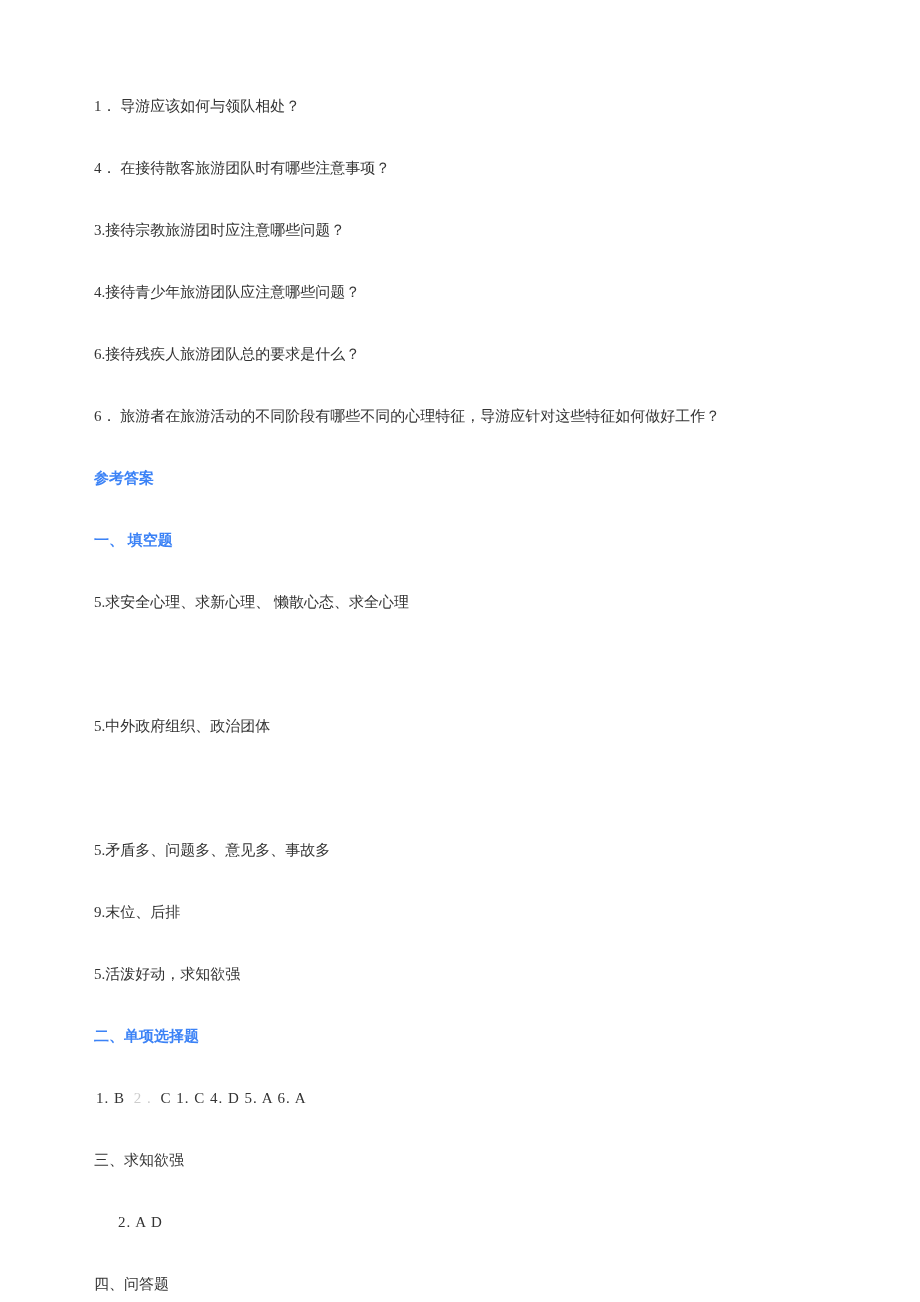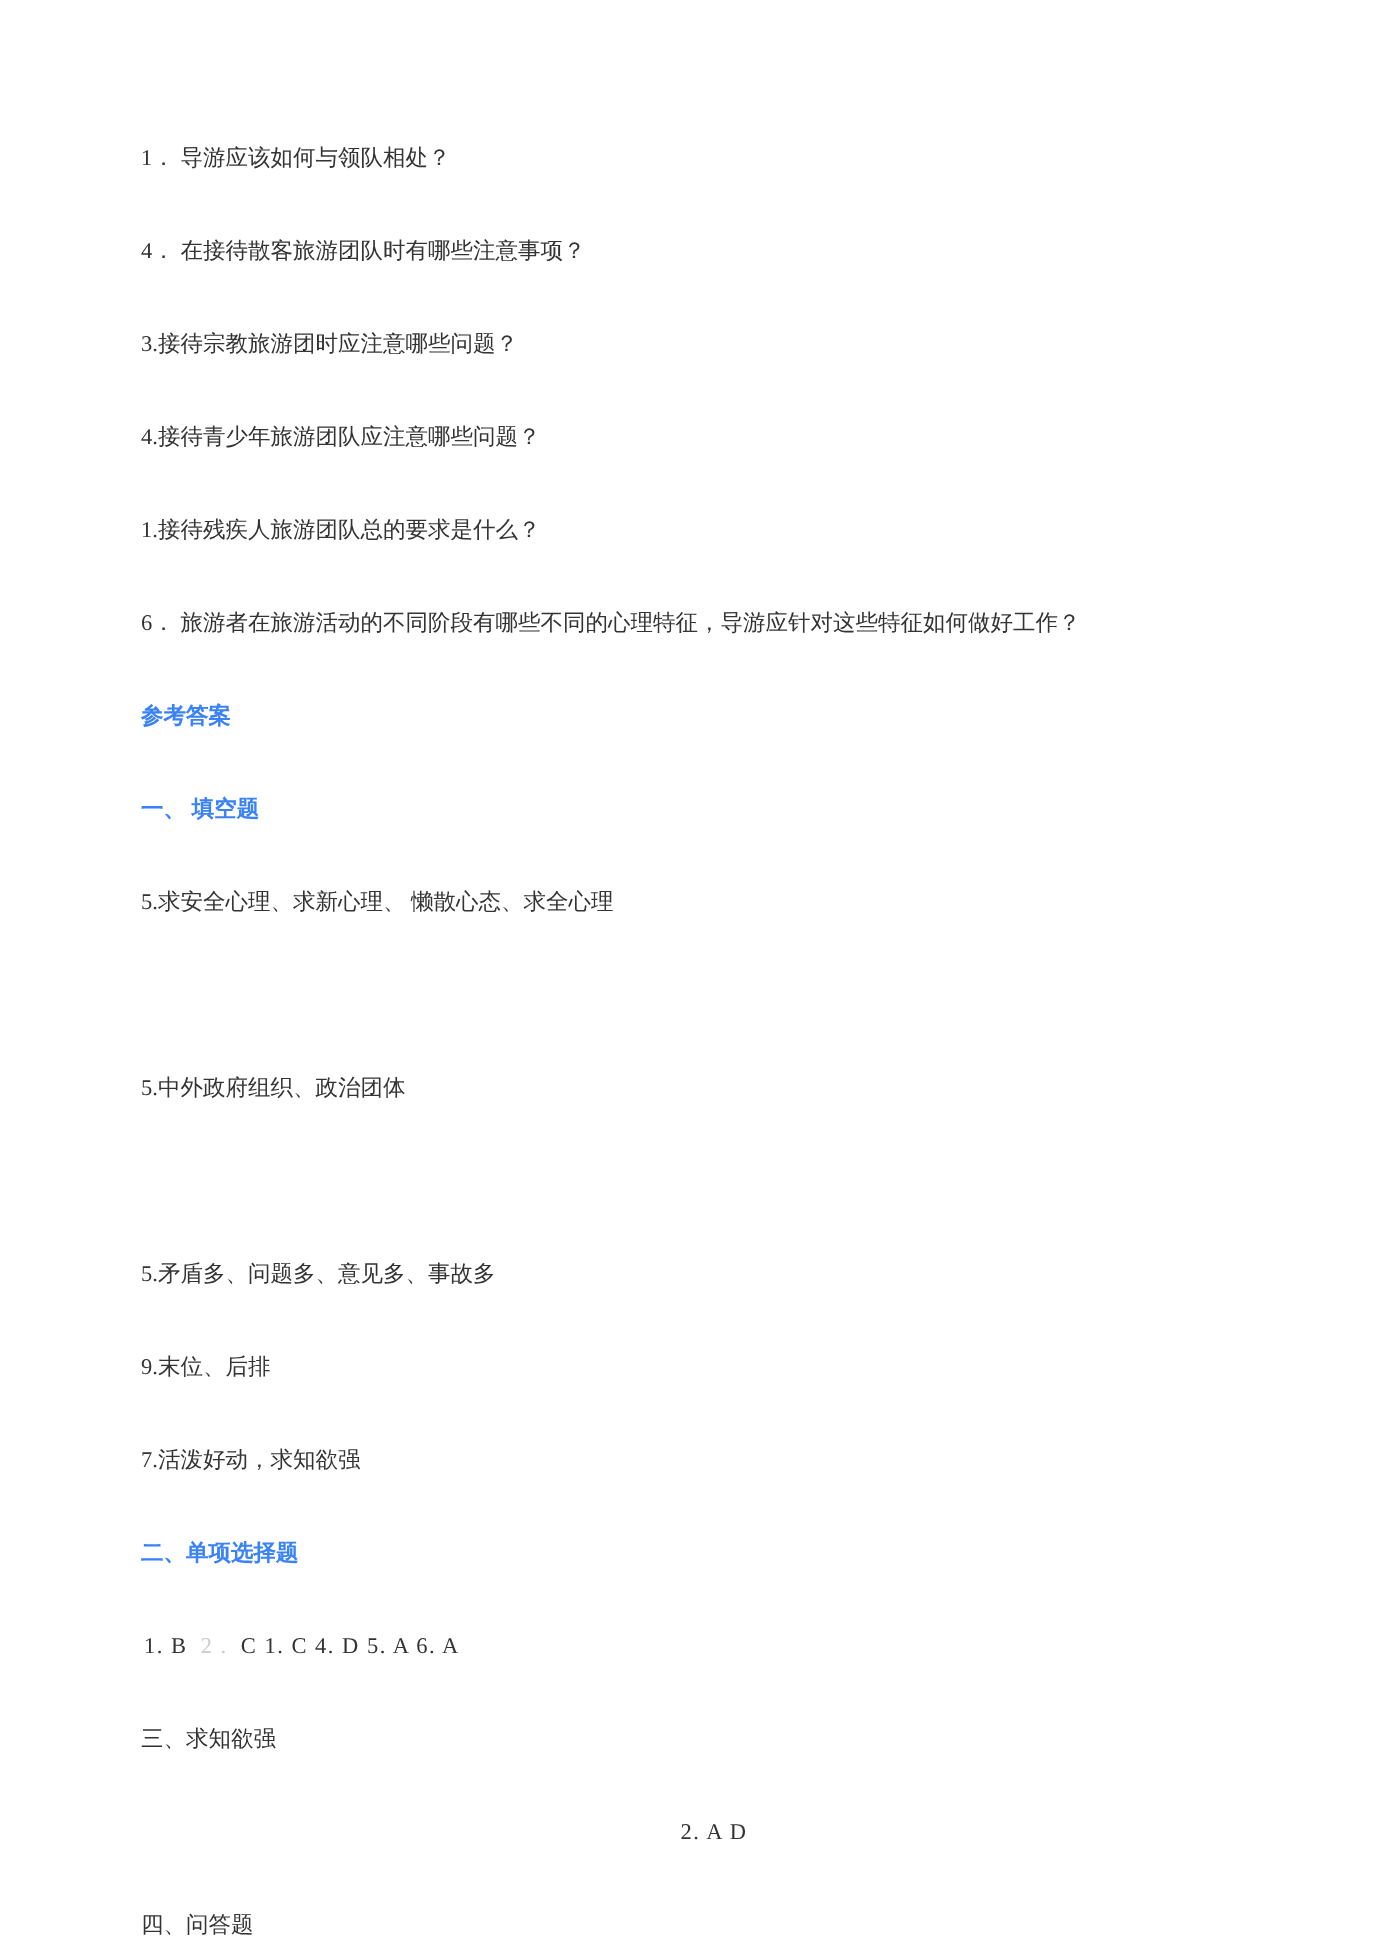--- a/index.html
+++ b/index.html
@@ -20,50 +20,49 @@
     .line {
       margin-bottom: 38px;
     }
     .section-heading {
       font-weight: bold;
       color: #3b82f6;
       margin-bottom: 38px;
     }
     .indent {
       padding-left: 24px;
-      text-align: center;
     }
     .faint {
       color: #cccccc;
     }
     .spaced {
       letter-spacing: 1px;
     }
   </style>
 </head>
 <body>
 
 <div class="line">1． 导游应该如何与领队相处？</div>
 <div class="line">4． 在接待散客旅游团队时有哪些注意事项？</div>
 <div class="line">3.接待宗教旅游团时应注意哪些问题？</div>
 <div class="line">4.接待青少年旅游团队应注意哪些问题？</div>
-<div class="line">1.接待残疾人旅游团队总的要求是什么？</div>
+<div class="line">6.接待残疾人旅游团队总的要求是什么？</div>
 <div class="line">6． 旅游者在旅游活动的不同阶段有哪些不同的心理特征，导游应针对这些特征如何做好工作？</div>
 
 <div class="section-heading">参考答案</div>
 
 <div class="section-heading">一、        填空题</div>
 
 <div class="line">5.求安全心理、求新心理、  懒散心态、求全心理</div>
 <div class="line">&nbsp;</div>
 <div class="line">5.中外政府组织、政治团体</div>
 <div class="line">&nbsp;</div>
 <div class="line">5.矛盾多、问题多、意见多、事故多</div>
 <div class="line">9.末位、后排</div>
-<div class="line">7.活泼好动，求知欲强</div>
+<div class="line">5.活泼好动，求知欲强</div>
 
 <div class="section-heading">二、单项选择题</div>
 
 <div class="line spaced">
   <span>1.  B   </span><span class="faint">2 .</span><span>  C  1.  C     4.    D     5.  A     6.  A</span>
 </div>
 
 <div class="line">三、求知欲强</div>
 
 <div class="line indent spaced">2.  A D</div>

